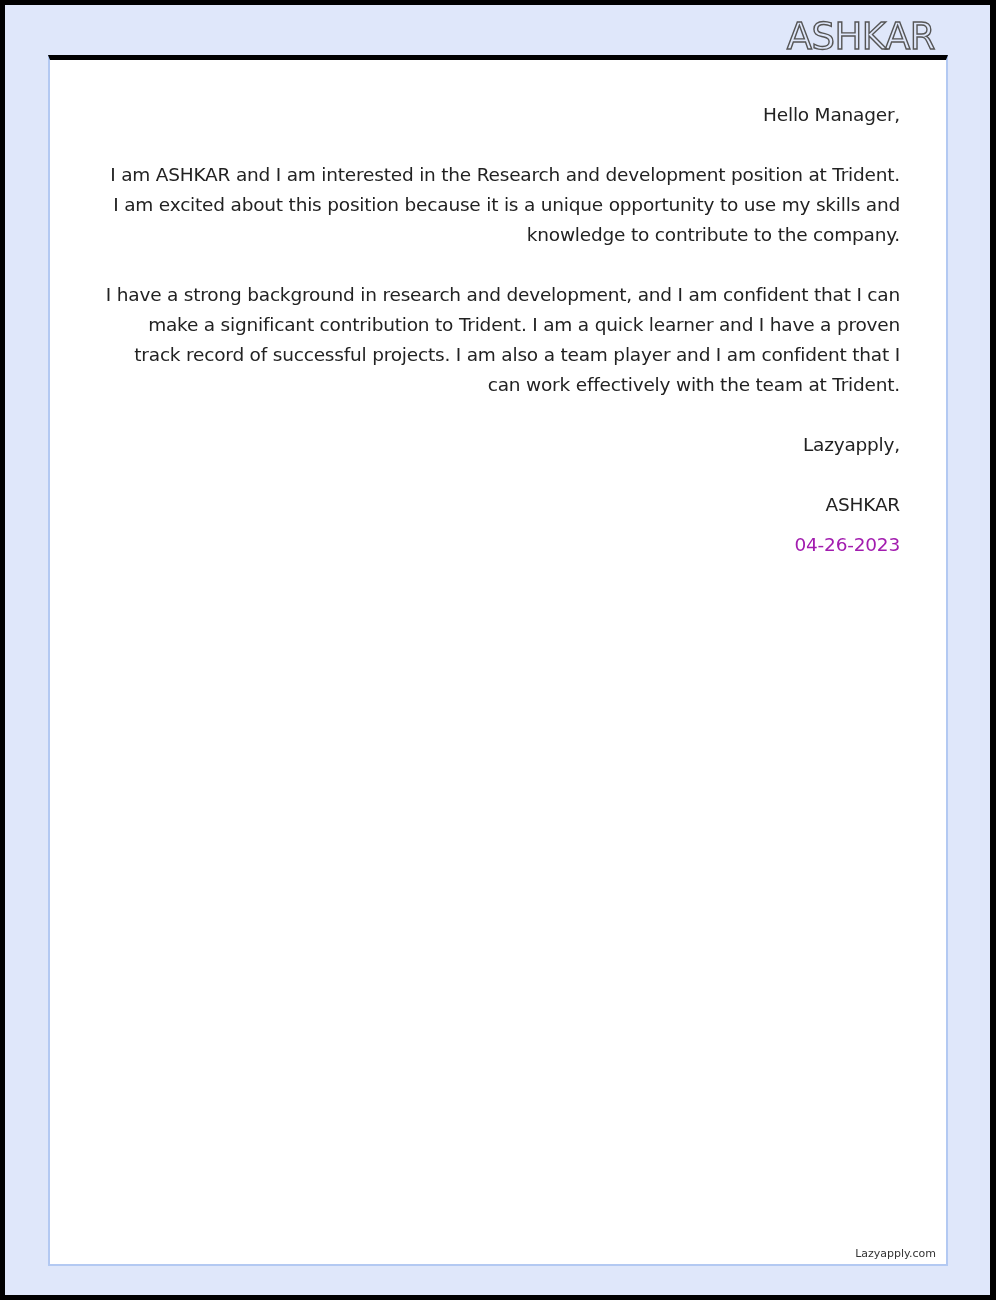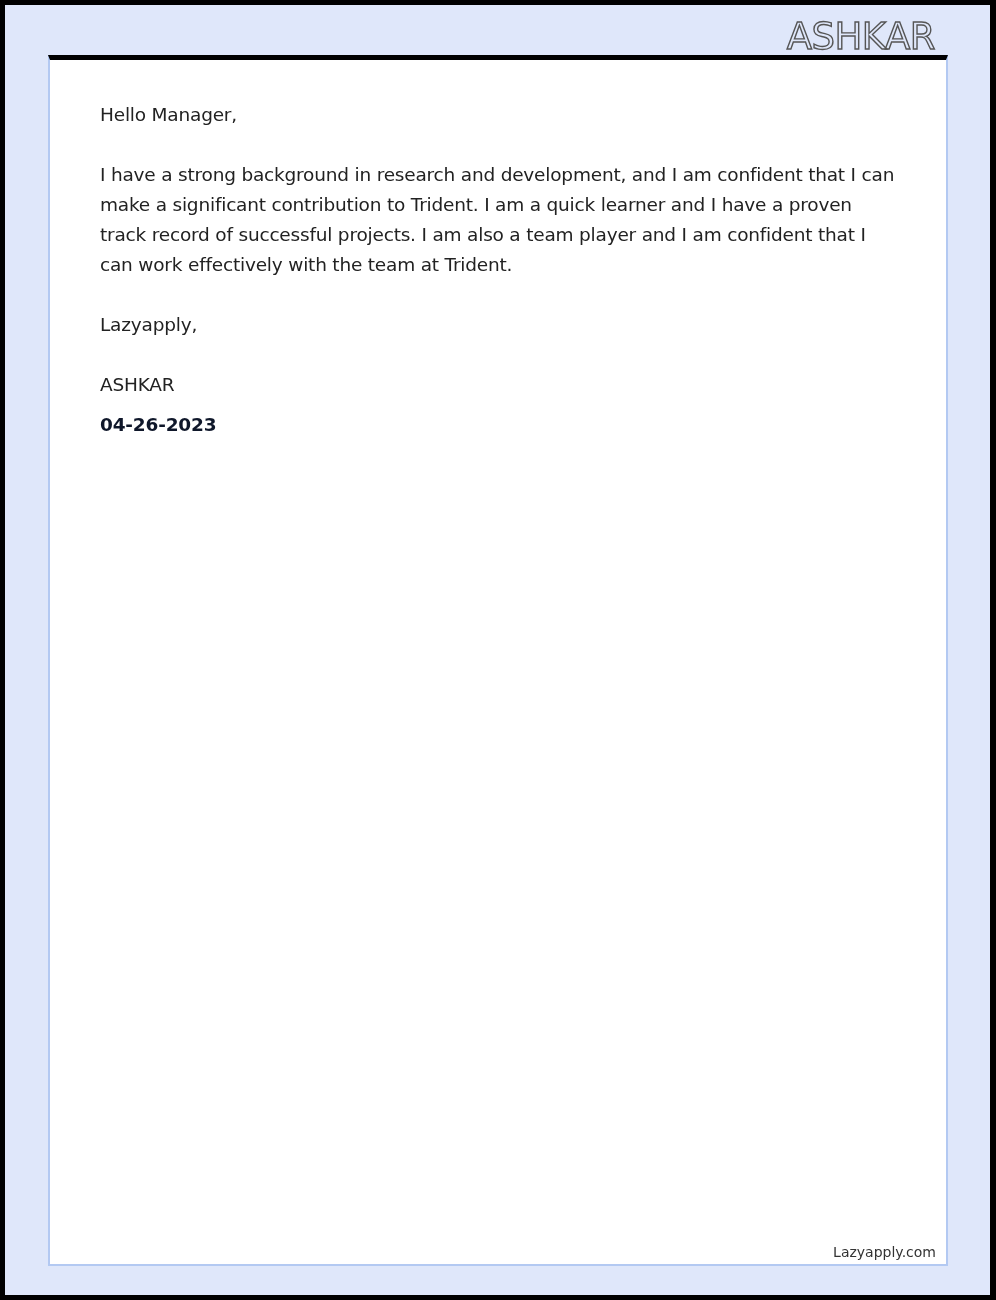--- a/index.html
+++ b/index.html
@@ -52,46 +52,47 @@
       top: 40px;
       width: 800px;
       font-size: 18.5px;
       line-height: 30px;
       color: #222;
       letter-spacing: -0.2px;
     }
     .letter-body p {
       margin: 0 0 30px 0;
       white-space: pre-wrap;
+      text-align: right;
     }
     .letter-body .signature-name {
       margin: 0 0 10px 0;
     }
     .letter-body .letter-date {
       margin: 0;
-      color: #0f172a;
-      font-weight: bold;
+      color: #a21caf;
     }
     .footer-brand {
       position: absolute;
       right: 10px;
       bottom: 4px;
-      font-size: 14px;
+      font-size: 11px;
       color: #333;
     }
   </style>
 </head>
 <body>
 
 <div class="page-frame">
   <div class="header-name">ASHKAR</div>
 
   <div class="letter-card">
     <div class="letter-body">
       <p>Hello Manager,</p>
+      <p>I am ASHKAR and I am interested in the Research and development position at Trident. I am excited about this position because it is a unique opportunity to use my skills and knowledge to contribute to the company.</p>
       <p>I have a strong background in research and development, and I am confident that I can make a significant contribution to Trident. I am a quick learner and I have a proven track record of successful projects. I am also a team player and I am confident that I can work effectively with the team at Trident.</p>
       <p>Lazyapply,</p>
       <p class="signature-name">ASHKAR</p>
       <p class="letter-date">04-26-2023</p>
     </div>
 
     <div class="footer-brand">Lazyapply.com</div>
   </div>
 </div>
 

